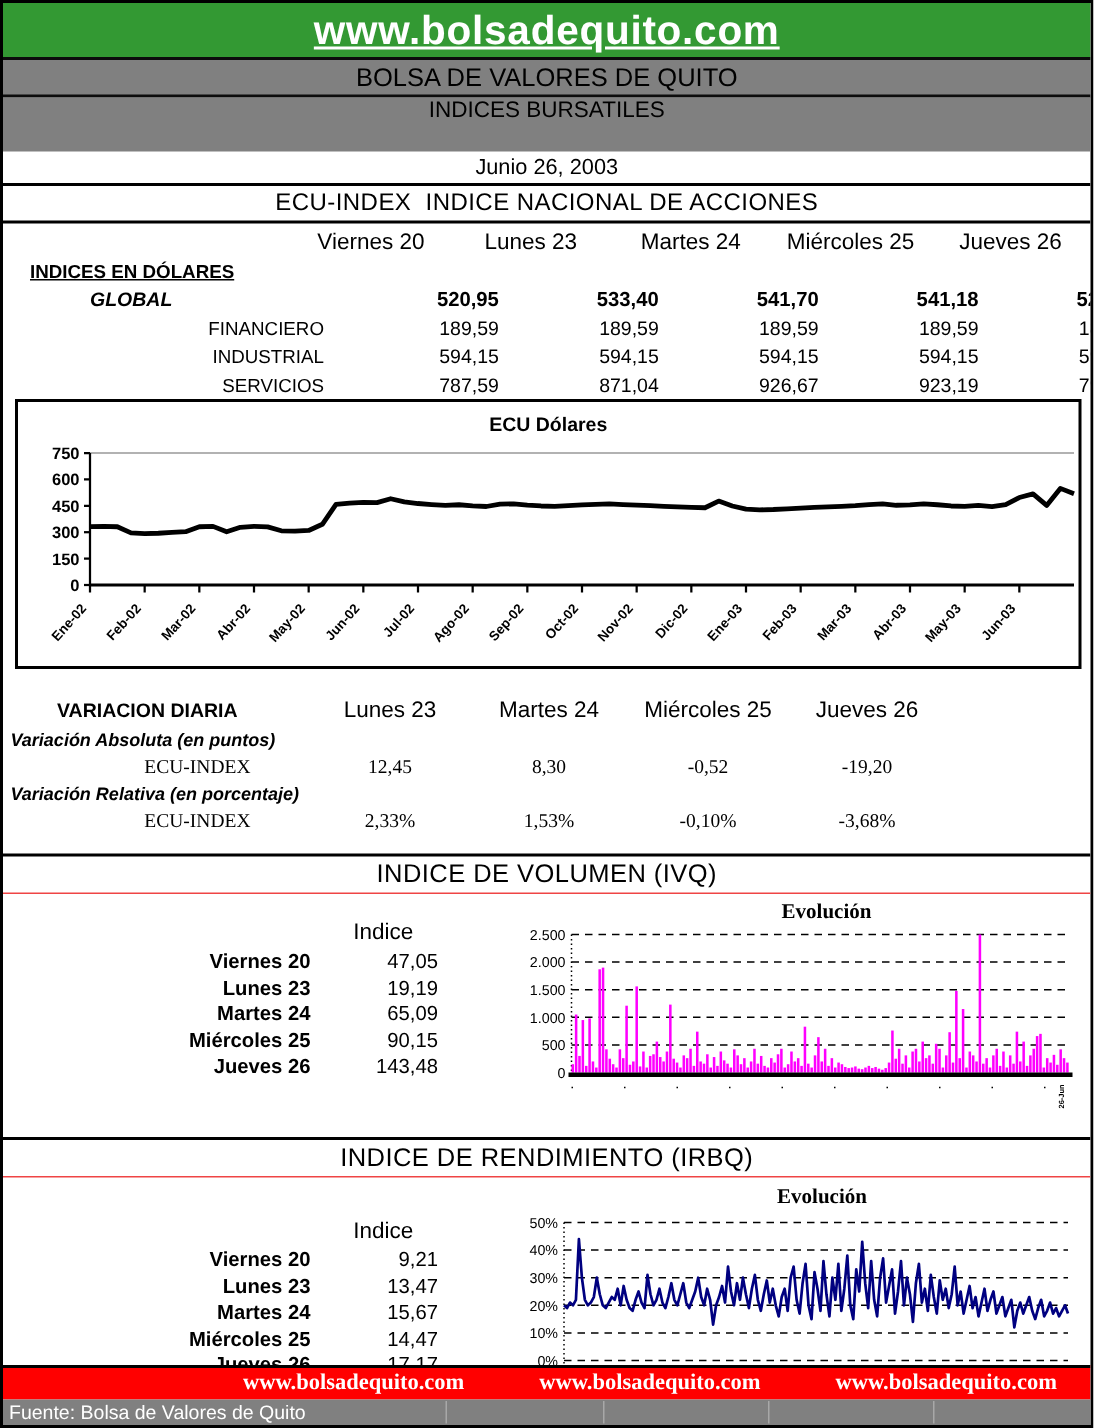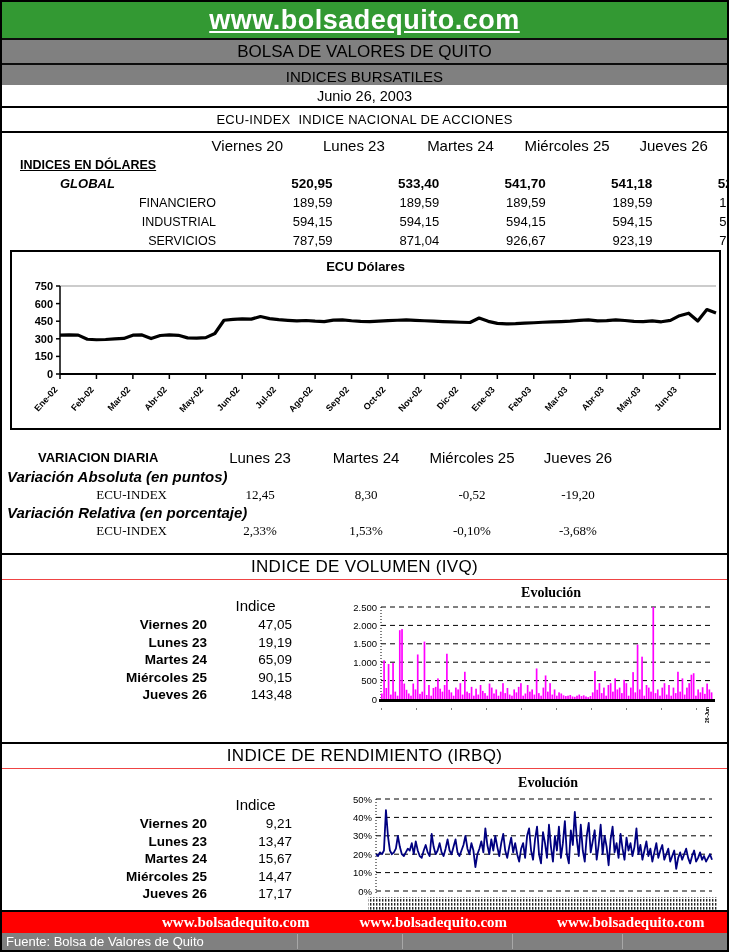--- a/index.html
+++ b/index.html
@@ -4,45 +4,45 @@
 <style>
   html,body{margin:0;padding:0;background:#fff;}
   .page{width:729px;height:952px;border:2px solid #000;box-sizing:border-box;background:#fff;
         font-family:"Liberation Sans",sans-serif;color:#000;overflow:hidden;position:relative;}
   
   .green-banner{height:36px;background:#339933;border-bottom:2px solid #0c0c0c;
         display:flex;align-items:center;justify-content:center;}
   .green-banner .url{color:#fff;font-weight:bold;font-size:27px;text-decoration:underline;letter-spacing:.5px;}
   .gray-band1{height:23px;background:#808080;border-bottom:2px solid #0c0c0c;
         display:flex;align-items:center;justify-content:center;font-size:17px;}
-  .gray-band2{height:20px;background:#808080;display:flex;align-items:flex-end;justify-content:center;font-size:15px;}
+  .gray-band2{height:36px;background:#808080;display:flex;align-items:flex-start;justify-content:center;font-size:15px;}
   .date-row{height:21px;display:flex;align-items:center;justify-content:center;font-size:14.5px;border-bottom:2px solid #000;}
   .ecu-title-row{height:23px;display:flex;align-items:center;justify-content:center;
-        font-size:13px;letter-spacing:.3px;border-bottom:2px solid #000;white-space:pre;}
+        font-size:16px;letter-spacing:.3px;border-bottom:2px solid #000;white-space:pre;}
   
   .idx-table{padding-top:2px;}
   .idx-hrow{display:grid;grid-template-columns:192px repeat(5,106.6px);height:21px;align-items:center;font-size:15px;}
   .idx-hrow .dh{text-align:center;}
   .idx-group{height:18px;display:flex;align-items:center;font-size:12.5px;font-weight:bold;
         text-decoration:underline;padding-left:18px;}
   .idx-row{display:grid;grid-template-columns:192px repeat(5,106.6px);height:19px;align-items:center;font-size:13px;margin-left:36px;}
   .idx-row .lbl{padding-right:14px;text-align:right;font-size:12.5px;}
   .idx-row .lbl.global{text-align:left;padding-left:22px;font-weight:bold;font-style:italic;font-size:13px;}
   .idx-row .val{text-align:right;padding-right:4px;}
   .idx-row.bold .val{font-weight:bold;font-size:13.5px;}
   
   .ecu-box{margin:0 6px 0 8px;height:180px;border:2px solid #000;position:relative;box-sizing:border-box;}
   .ecu-box .ctitle{text-align:center;font-weight:bold;font-size:13px;padding-top:7px;}
   .ecu-box svg{position:absolute;left:2px;top:26px;}
   
   .var-block{margin-top:16px;}
   .var-hrow{display:grid;grid-template-columns:205px repeat(4,106px);height:22px;align-items:center;}
   .var-hrow .vt{font-weight:bold;font-size:13px;padding-left:36px;}
   .var-hrow .dh{text-align:center;font-size:15px;}
-  .var-sub{height:17px;display:flex;align-items:center;font-weight:bold;font-style:italic;font-size:15px;padding-left:5px;}
+  .var-sub{height:17px;display:flex;align-items:center;font-weight:bold;font-style:italic;font-size:12px;padding-left:5px;}
   .var-row{display:grid;grid-template-columns:205px repeat(4,106px);height:19px;align-items:center;font-size:13px;font-family:Liberation Serif, serif;}
   .var-row .rl{text-align:right;padding-right:40px;}
   .var-row .val{text-align:center;}
   
   .section-band{border-top:2px solid #000;border-bottom:1px solid #ef4444;height:24px;margin-top:12px;
         display:flex;align-items:center;justify-content:center;font-size:17px;letter-spacing:.3px;}
   .section-band.first{margin-top:13px;}
   .sec-content{position:relative;}
   .sec-content.ivq{height:150px;}
   .sec-content.irbq{height:161px;}

